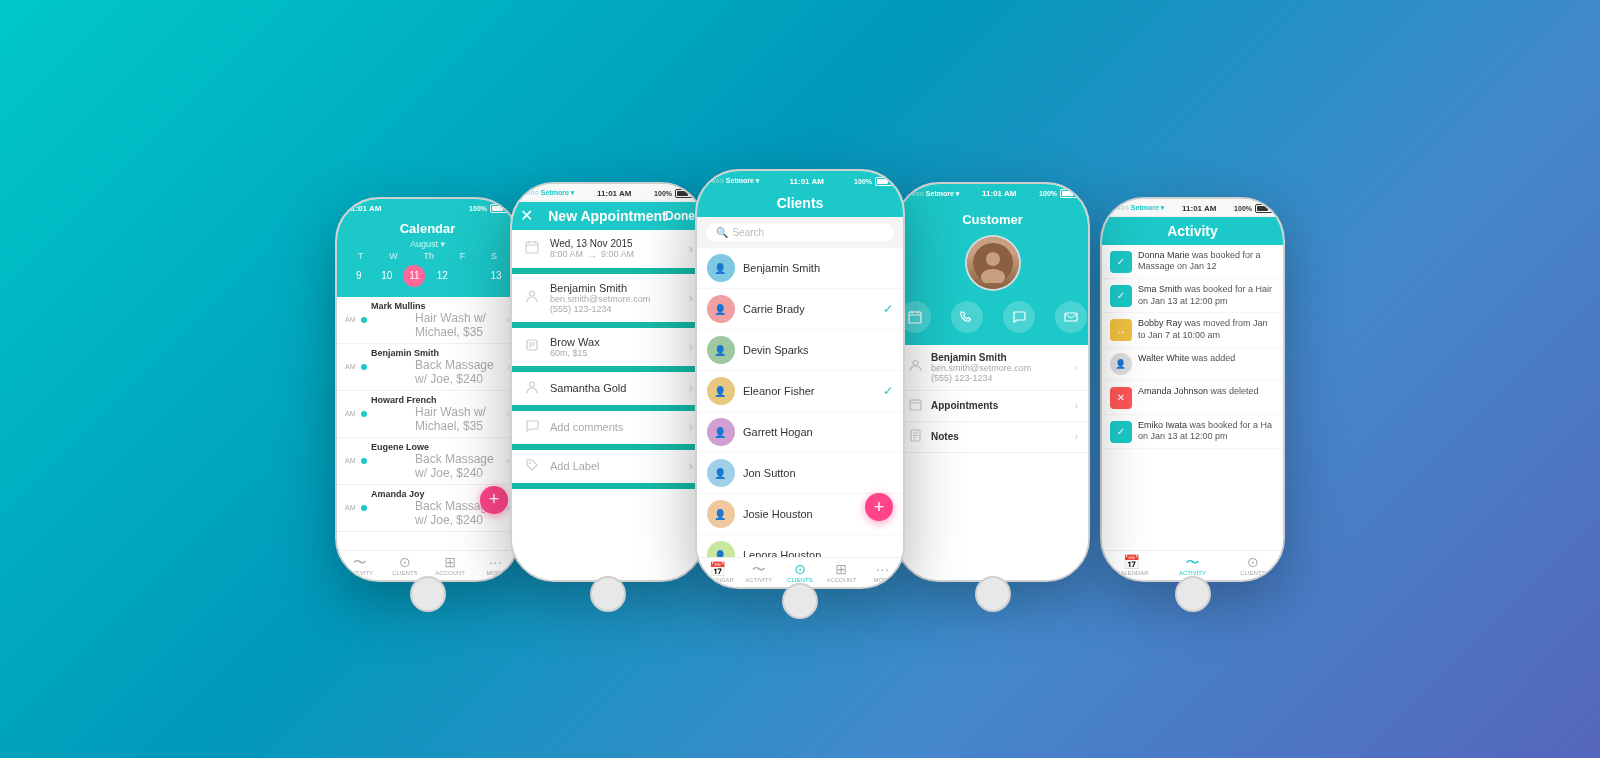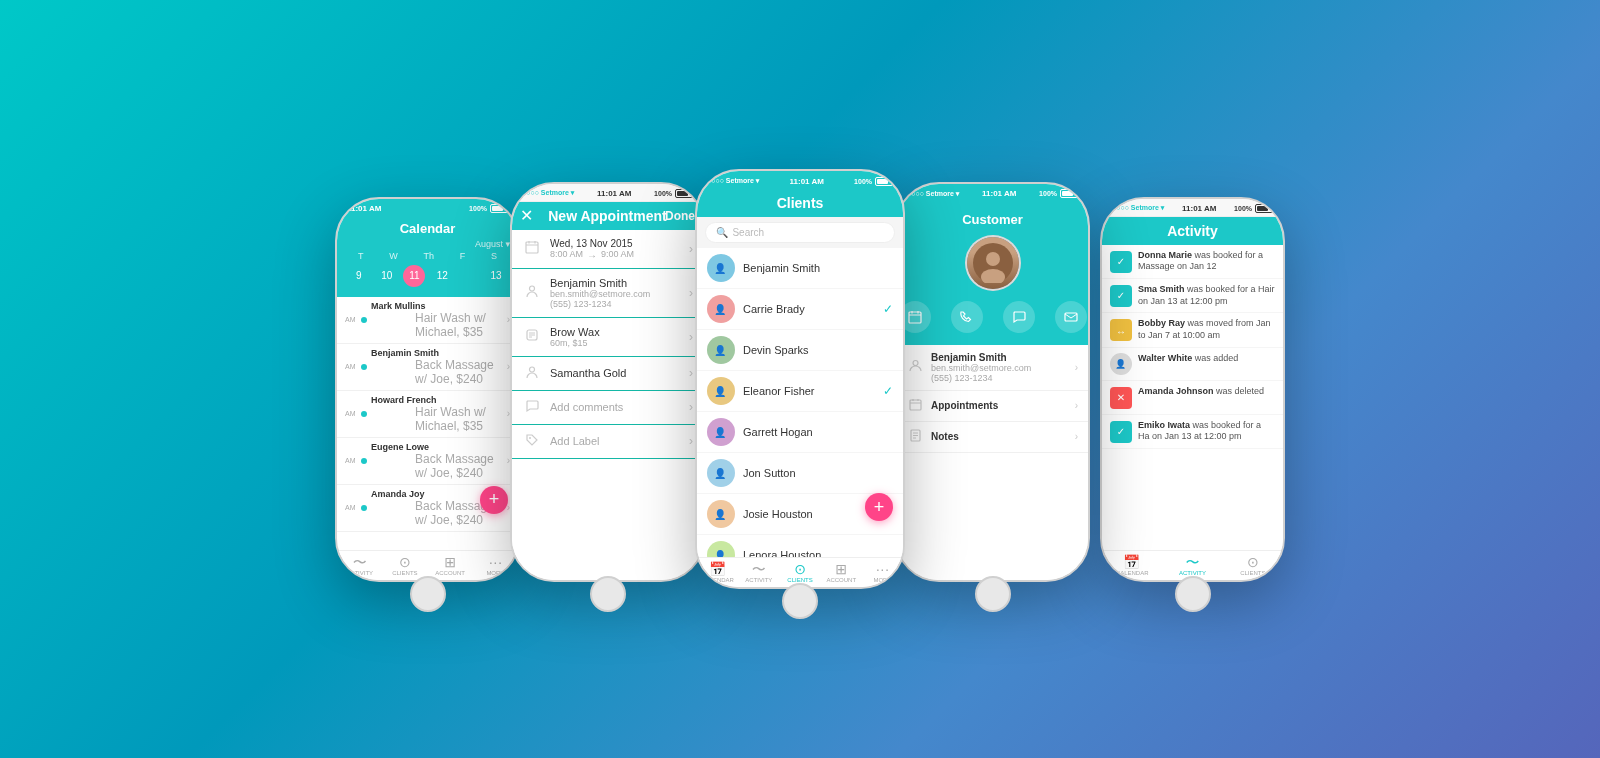--- a/index.html
+++ b/index.html
@@ -246,21 +246,21 @@
       font-weight: 300;
       box-shadow: 0 2px 8px rgba(255,68,136,0.5);
       z-index: 10;
     }
 
     
     .appt-form-item {
       display: flex;
       align-items: center;
       padding: 8px 10px;
-      border-bottom: 1px solid #14b8a6;
+      border-bottom: 6px solid #14b8a6;
       gap: 8px;
     }
     .appt-form-icon {
       width: 20px;
       text-align: center;
       color: #ccc;
       font-size: 13px;
       flex-shrink: 0;
     }
     .appt-form-content { flex: 1; }
@@ -400,21 +400,21 @@
       border-radius: 50%;
       background: #ddd;
       flex-shrink: 0;
       overflow: hidden;
       display: flex;
       align-items: center;
       justify-content: center;
       font-size: 10px;
     }
     .activity-text { font-size: 9px; color: #555; line-height: 1.3; flex: 1; }
-    .activity-text strong { font-weight: 700; color: #333; }
+    .activity-text strong { font-weight: 400; color: #333; }
 
     
     .phones-wrapper {
       display: flex;
       align-items: center;
       gap: -20px;
       position: relative;
       padding: 40px 20px;
     }
     .phone-wrapper {
@@ -461,21 +461,21 @@
               <div class="battery-icon">
                   <div class="battery-fill"></div>
                 </div>
             </div>
           </div>
 
           <div class="calendar-header">
             <div class="calendar-month">
               <span>Calendar</span>
             </div>
-            <div style="display:flex; justify-content:flex-end; gap:3px; margin-top:3px; align-items:center;">
+            <div style="display:flex; justify-content:center; gap:3px; margin-top:3px; align-items:center;">
               <span style="font-size:9px; opacity:0.8;">August ▾</span>
             </div>
             <div class="calendar-days-header">
               <span>T</span>
               <span>W</span>
               <span>Th</span>
               <span>F</span>
               <span>S</span>
             </div>
             <div class="calendar-dates">

